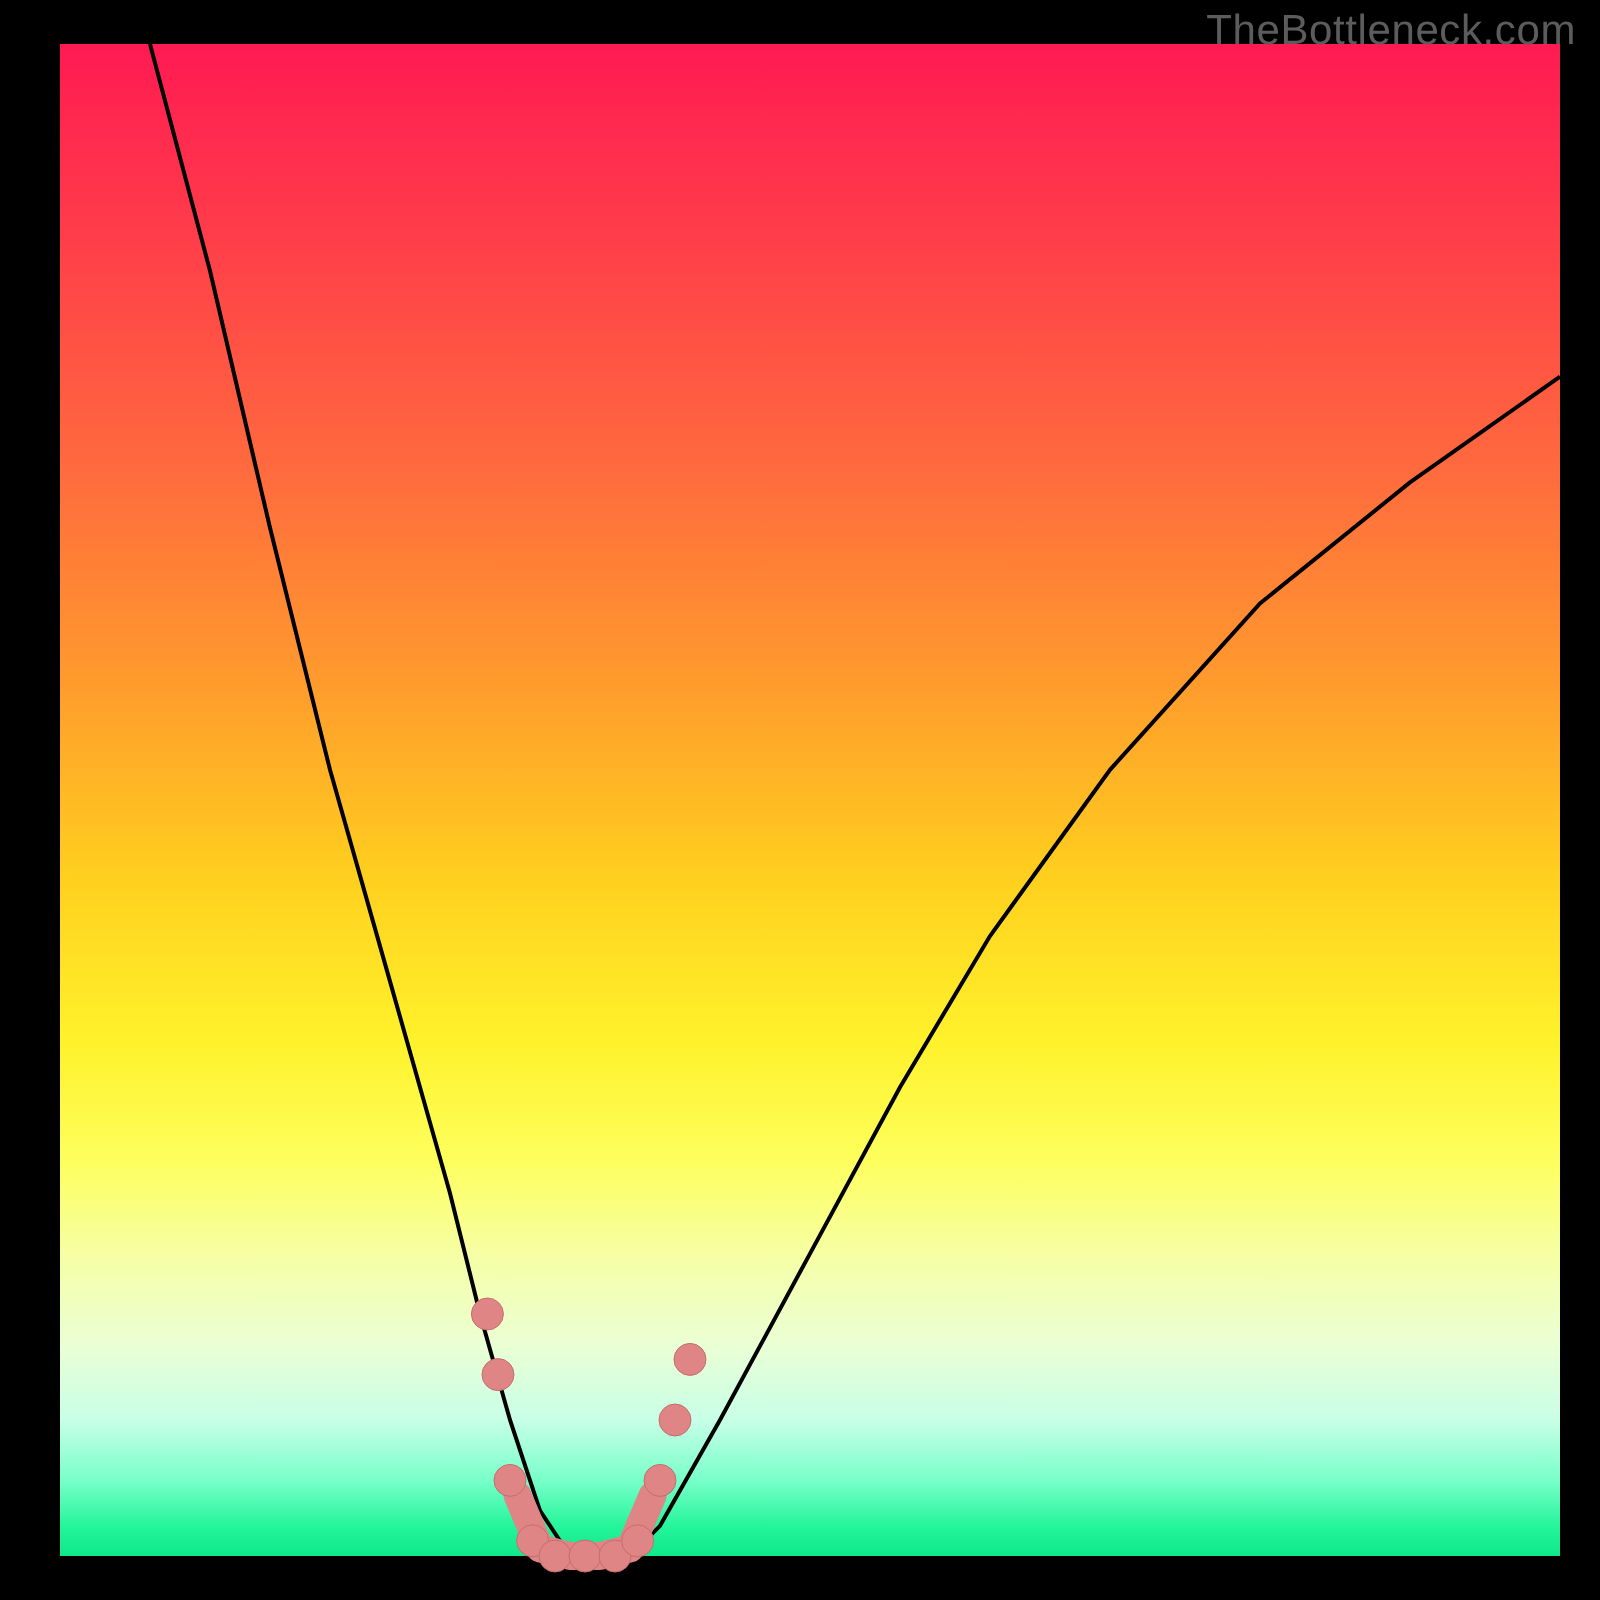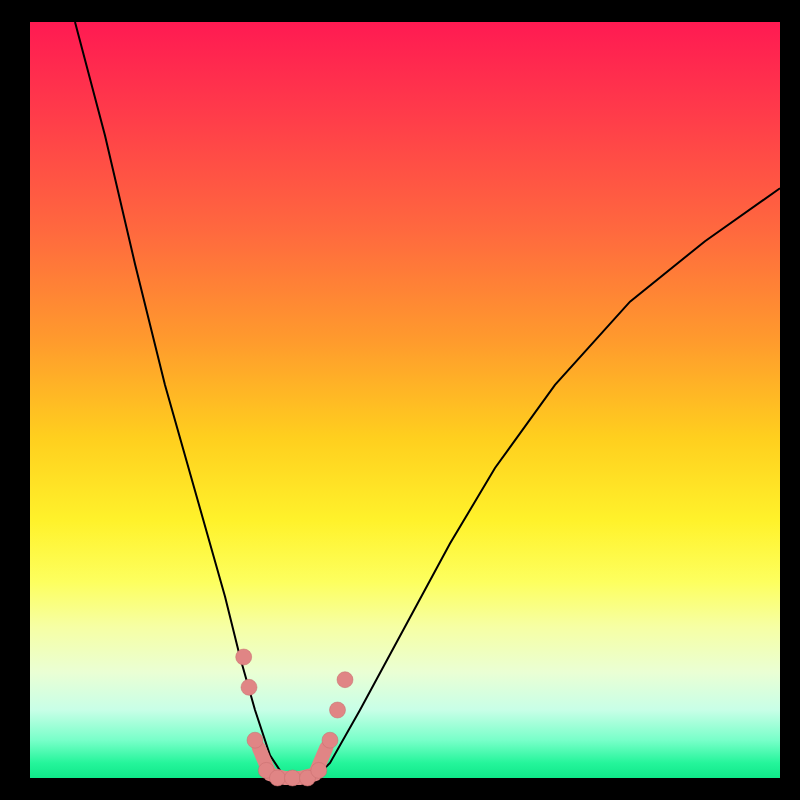--- a/index.html
+++ b/index.html
@@ -74,20 +74,21 @@
     stroke-width: 14;
     stroke-linecap: round;
     stroke-linejoin: round;
   }
 </style>
 </head>
 <body>
 
 <div class="canvas-wrap">
   <div class="plot-area"></div>
+  <div class="watermark">TheBottleneck.com</div>
   <svg class="overlay" viewBox="0 0 800 800">
     <g id="curve-group">
         <path d="M75.0 22.0 L105.0 135.4 L135.0 263.9 L165.0 384.9 L195.0 490.7 L225.0 596.6 L240.0 657.0 L255.0 710.0 L270.0 755.3 L285.0 778.0 L292.5 778.0 L300.0 778.0 L315.0 778.0 L330.0 762.9 L360.0 710.0 L405.0 626.8 L450.0 543.6 L495.0 468.0 L555.0 384.9 L630.0 301.7 L705.0 241.2 L780.0 188.3" class="curve"></path>
       </g>
     <g id="trough-group">
         <path d="M258.8 747.8 L270.0 774.2 L285.0 778.0 L300.0 778.0 L315.0 774.2 L326.3 747.8" class="trough"></path>
       </g>
     <g id="marker-group">
         <circle cx="243.7" cy="657.0" r="8" class="marker"></circle>
         <circle cx="249.0" cy="687.3" r="8" class="marker"></circle>

